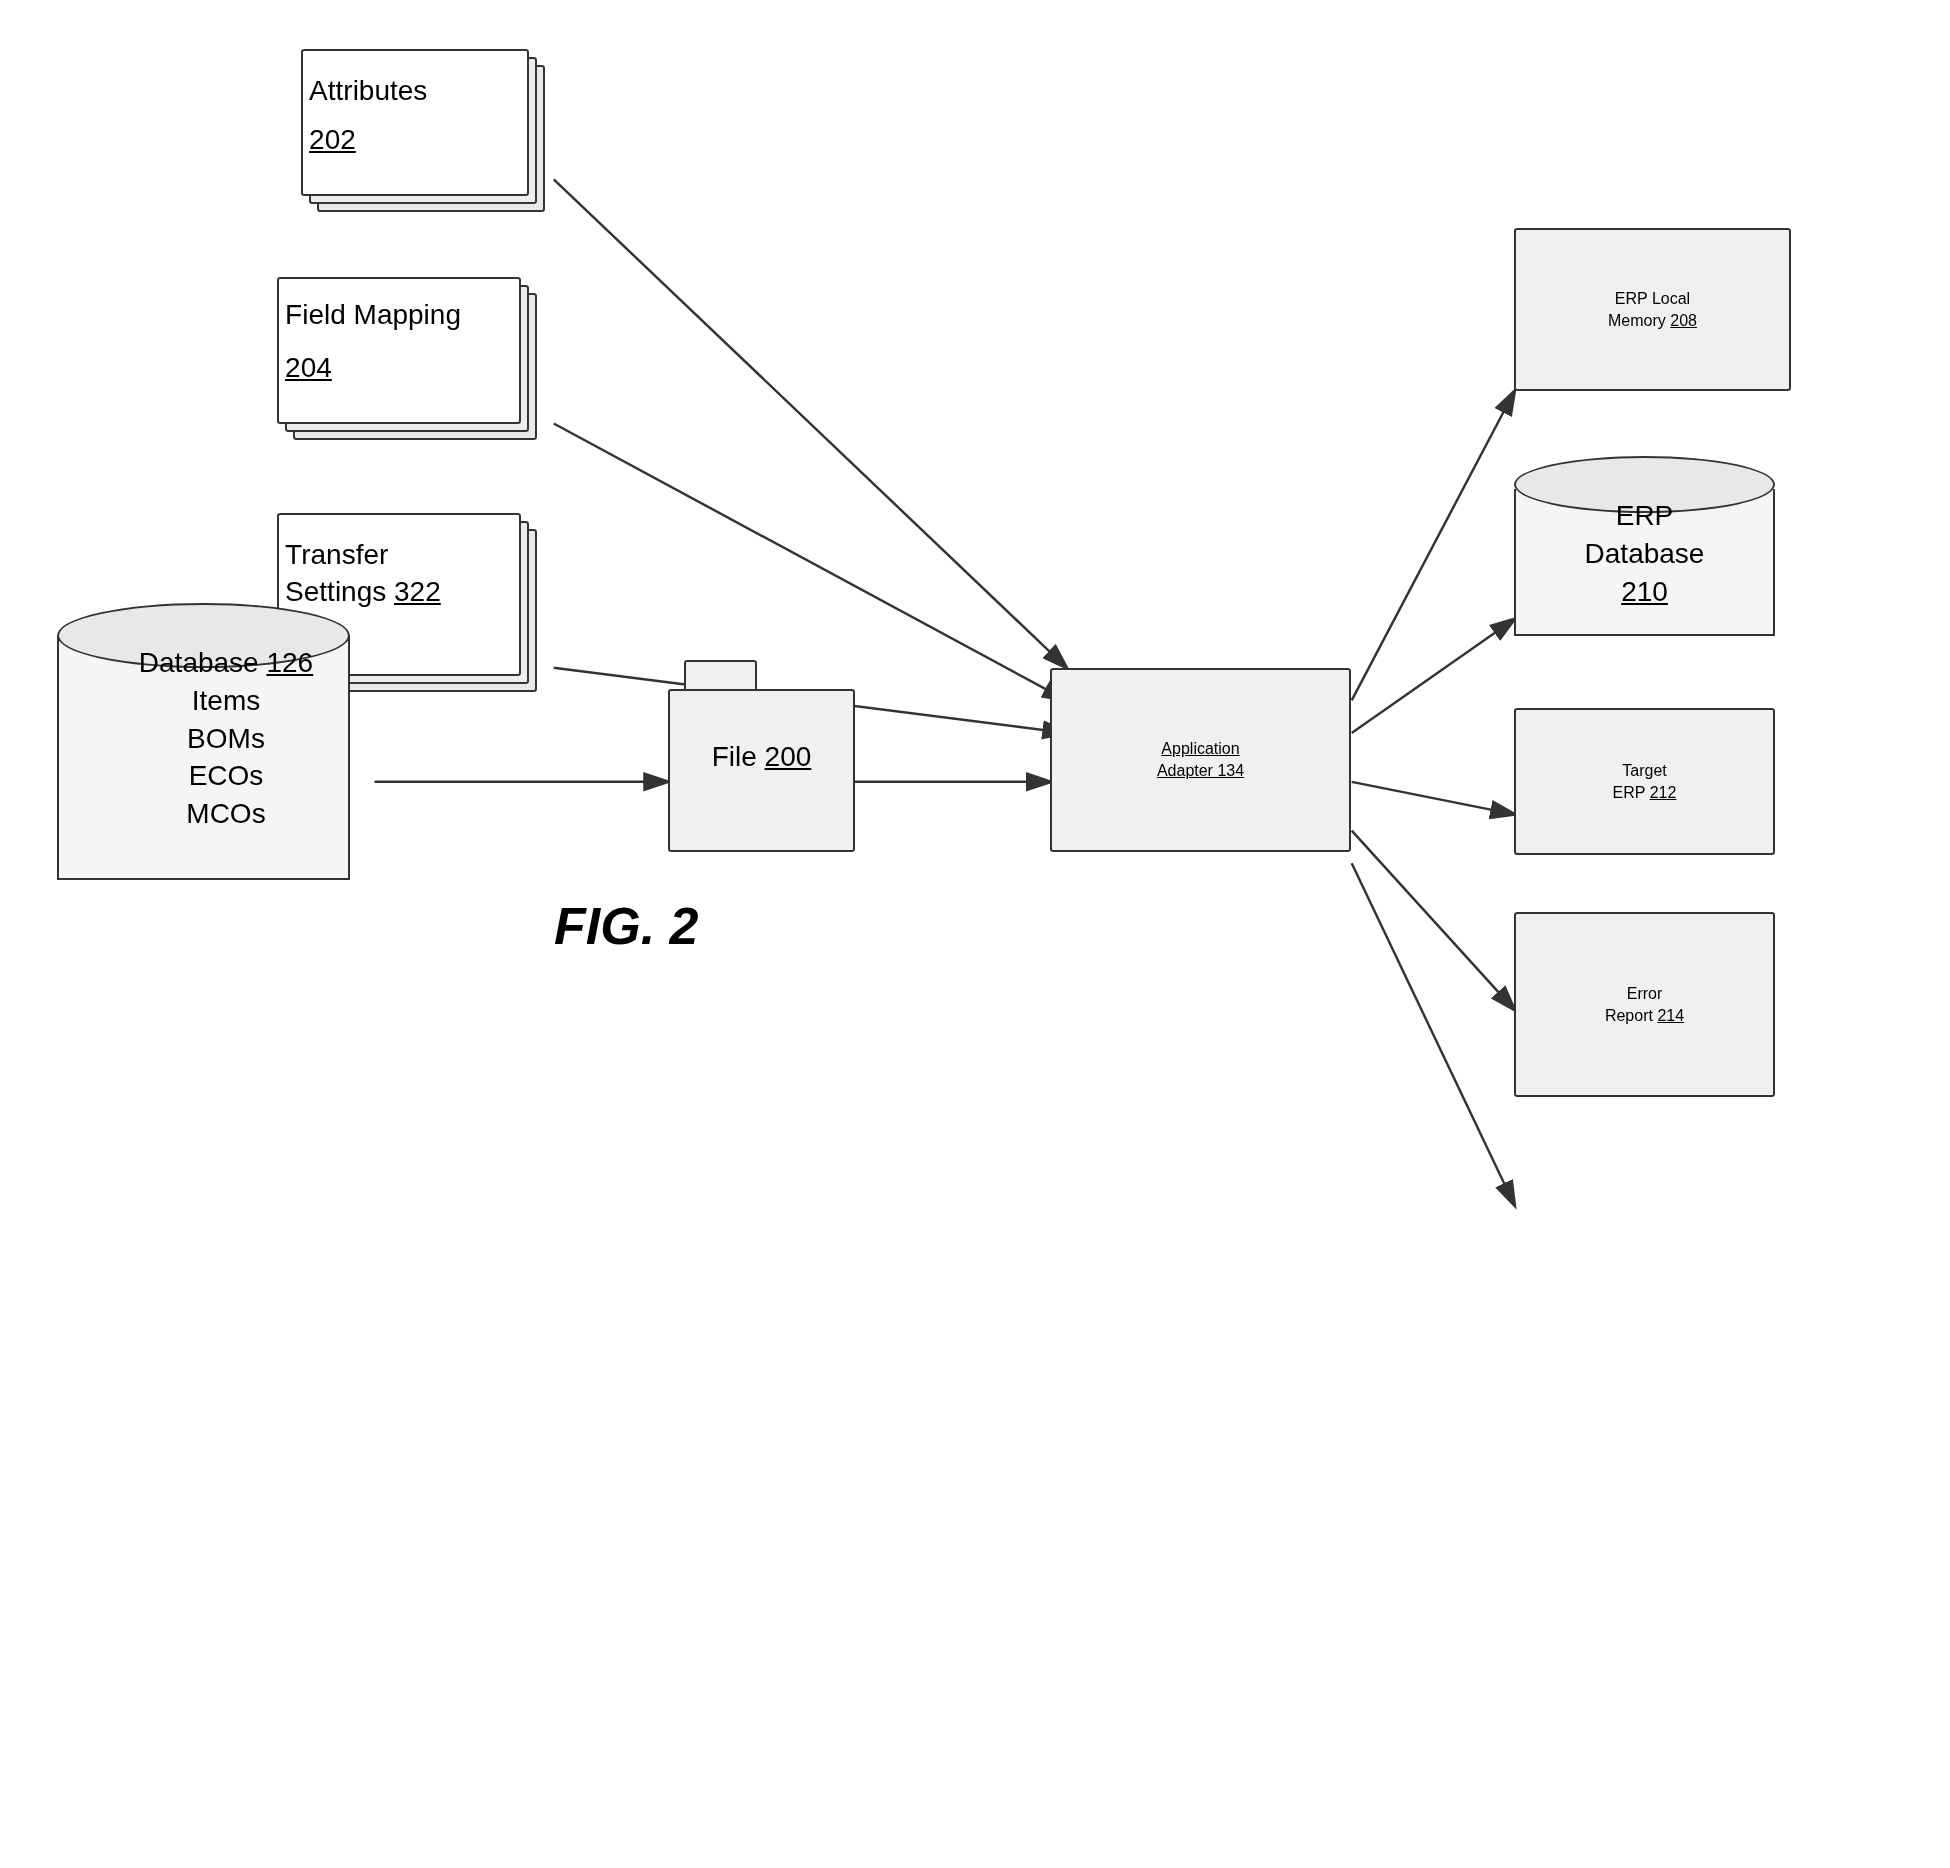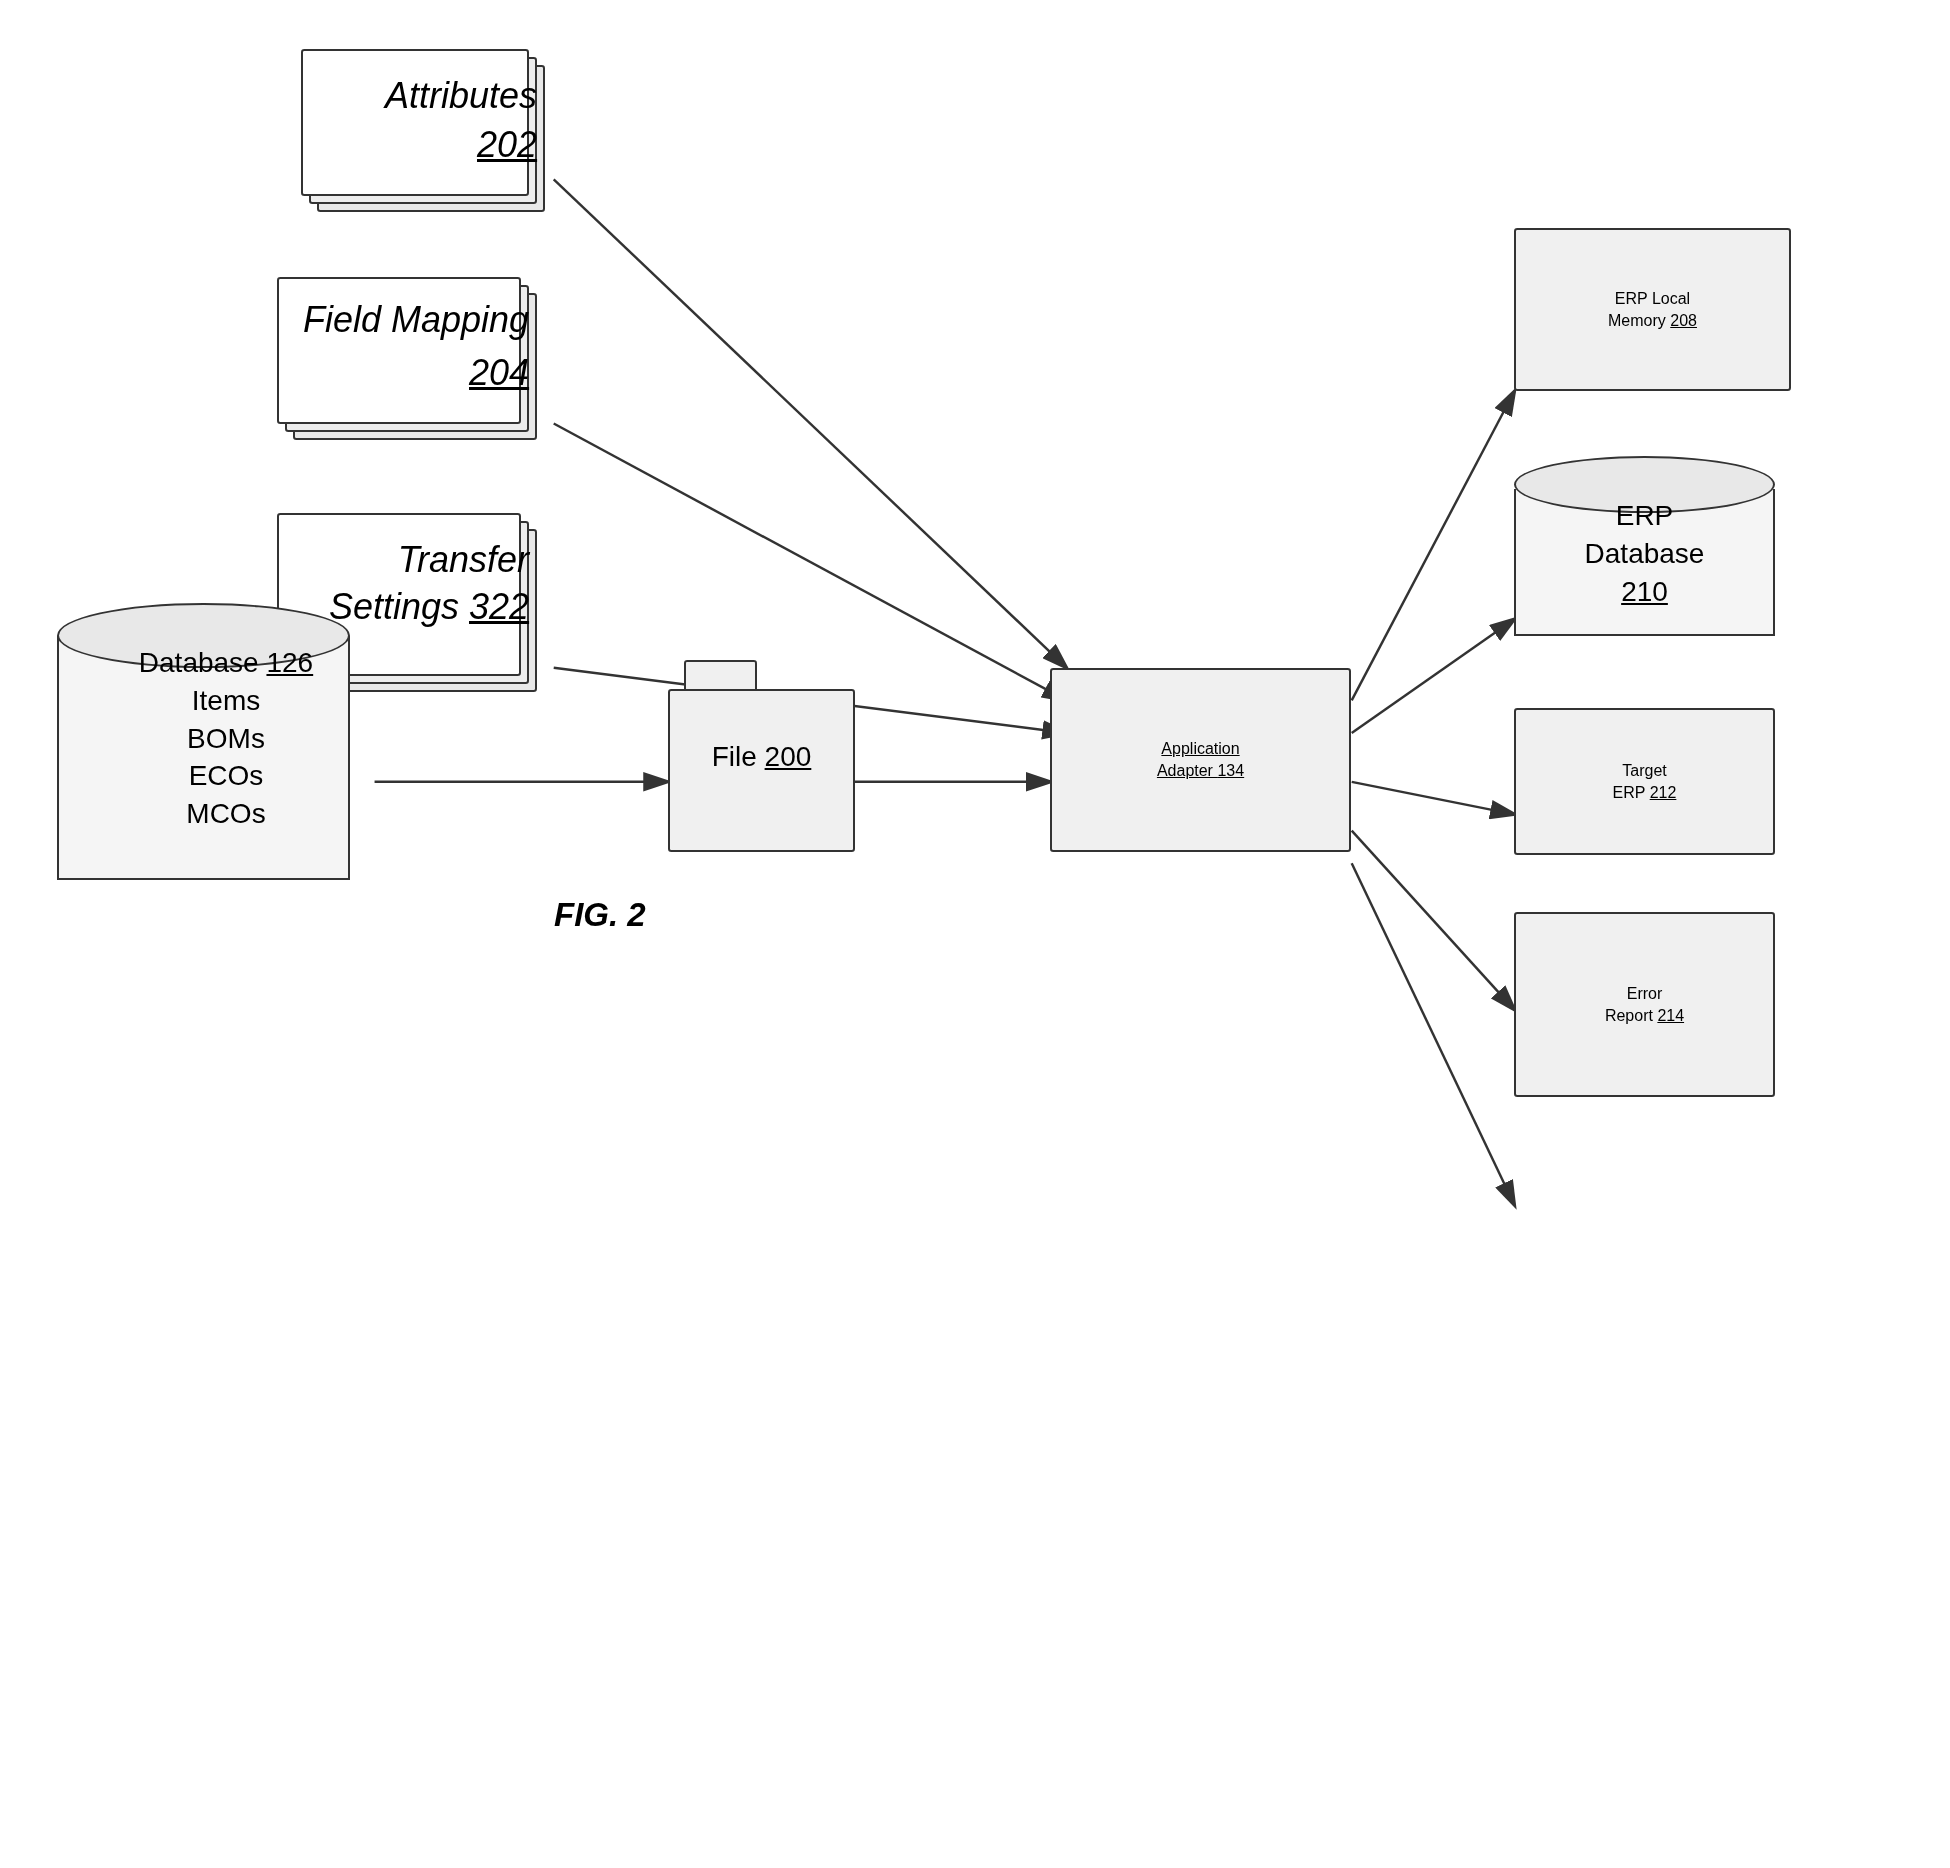--- a/index.html
+++ b/index.html
@@ -25,24 +25,23 @@
     }
     .doc-card {
       position: absolute;
       background: #f5f5f5;
       border: 2px solid #333;
       border-radius: 3.3px;
     }
     .doc-text {
       position: absolute;
       z-index: 10;
-      text-align: right;
-      font-size: 36px;
+      text-align: left;
+      font-size: 28px;
       line-height: 1.3;
-      font-style: italic;
     }
     .doc-text u {
       text-decoration: underline;
     }
 
     
     .box {
       position: absolute;
       background: #f0f0f0;
       border: 2px solid #333;
@@ -114,21 +113,21 @@
       top: 0; left: 0;
       width: 1951px;
       height: 1869px;
       z-index: 4;
       pointer-events: none;
     }
 
     
     .fig-label {
       position: absolute;
-      font-size: 33px;
+      font-size: 52px;
       font-weight: bold;
       font-style: italic;
       z-index: 10;
     }
   </style>
 </head>
 <body>
 
 <div class="diagram-container">
 

